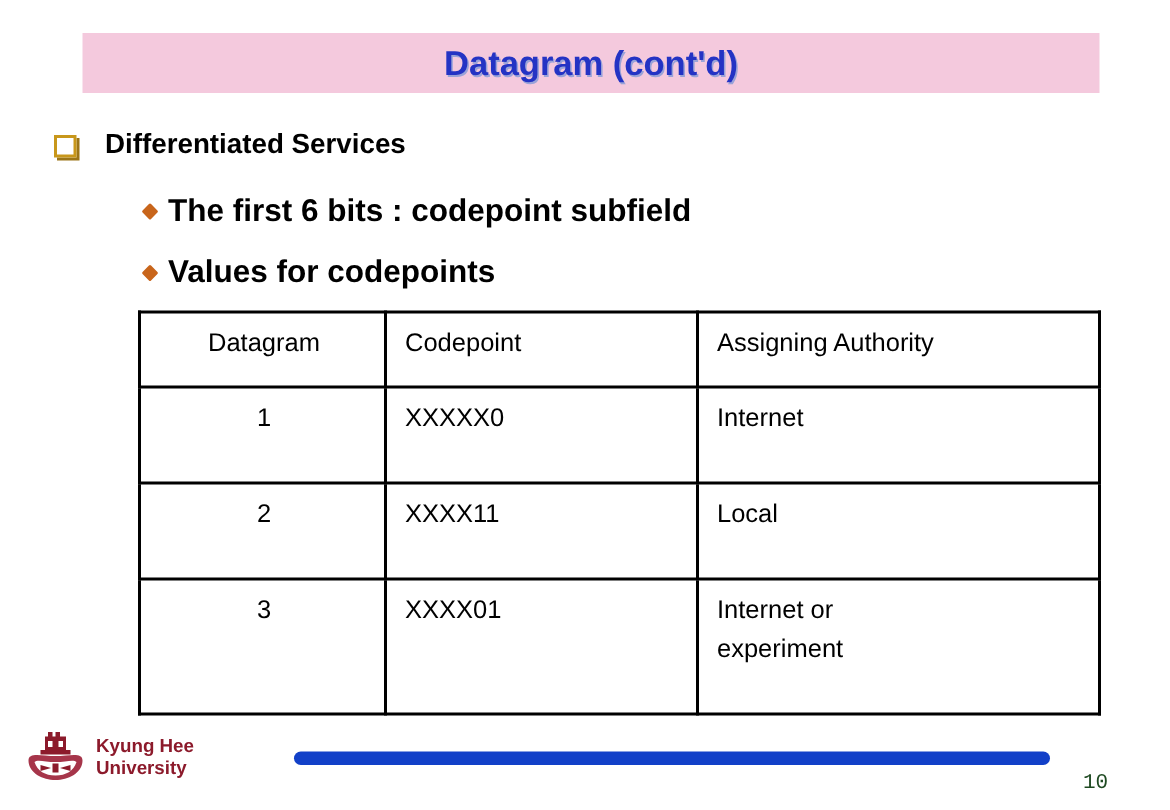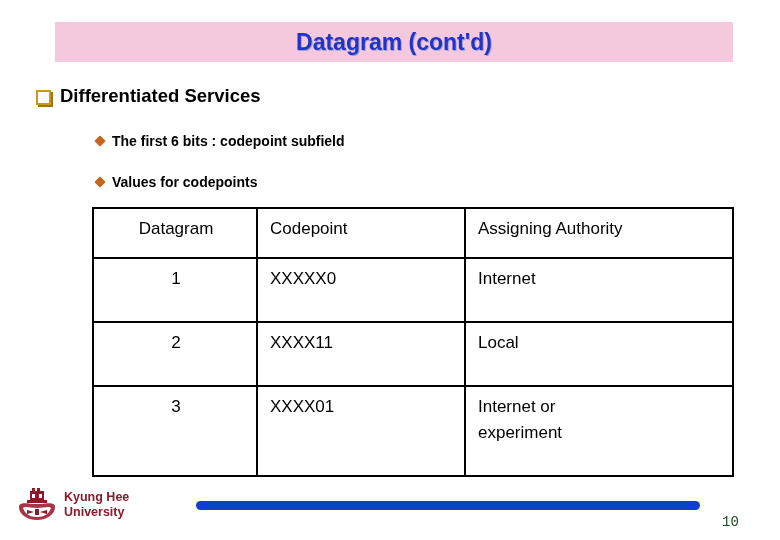--- a/index.html
+++ b/index.html
@@ -42,21 +42,21 @@
     white-space: nowrap;
   }
 
   
   .bullet-l1 {
     position: absolute;
     left: 36px;
     top: 84px;
     display: flex;
     align-items: flex-start;
-    gap: 9px;
+    gap: 19px;
   }
   .sq-bullet {
     display: inline-block;
     width: 11px;
     height: 11px;
     margin-top: 6px;
     border: 2px solid #c8971b;
     background: #ffffff;
     box-shadow: 2px 2px 0 0 #9c7516;
     flex: 0 0 auto;
@@ -82,21 +82,21 @@
     display: inline-block;
     width: 8px;
     height: 8px;
     margin-top: 6px;
     background: #c8651b;
     transform: rotate(45deg);
     border-radius: 1px;
     flex: 0 0 auto;
   }
   .bullet-l2-text {
-    font-size: 14px;
+    font-size: 21px;
     font-weight: bold;
     color: #000000;
     line-height: 20px;
     white-space: nowrap;
   }
 
   
   .dsc-table {
     position: absolute;
     left: 92px;

